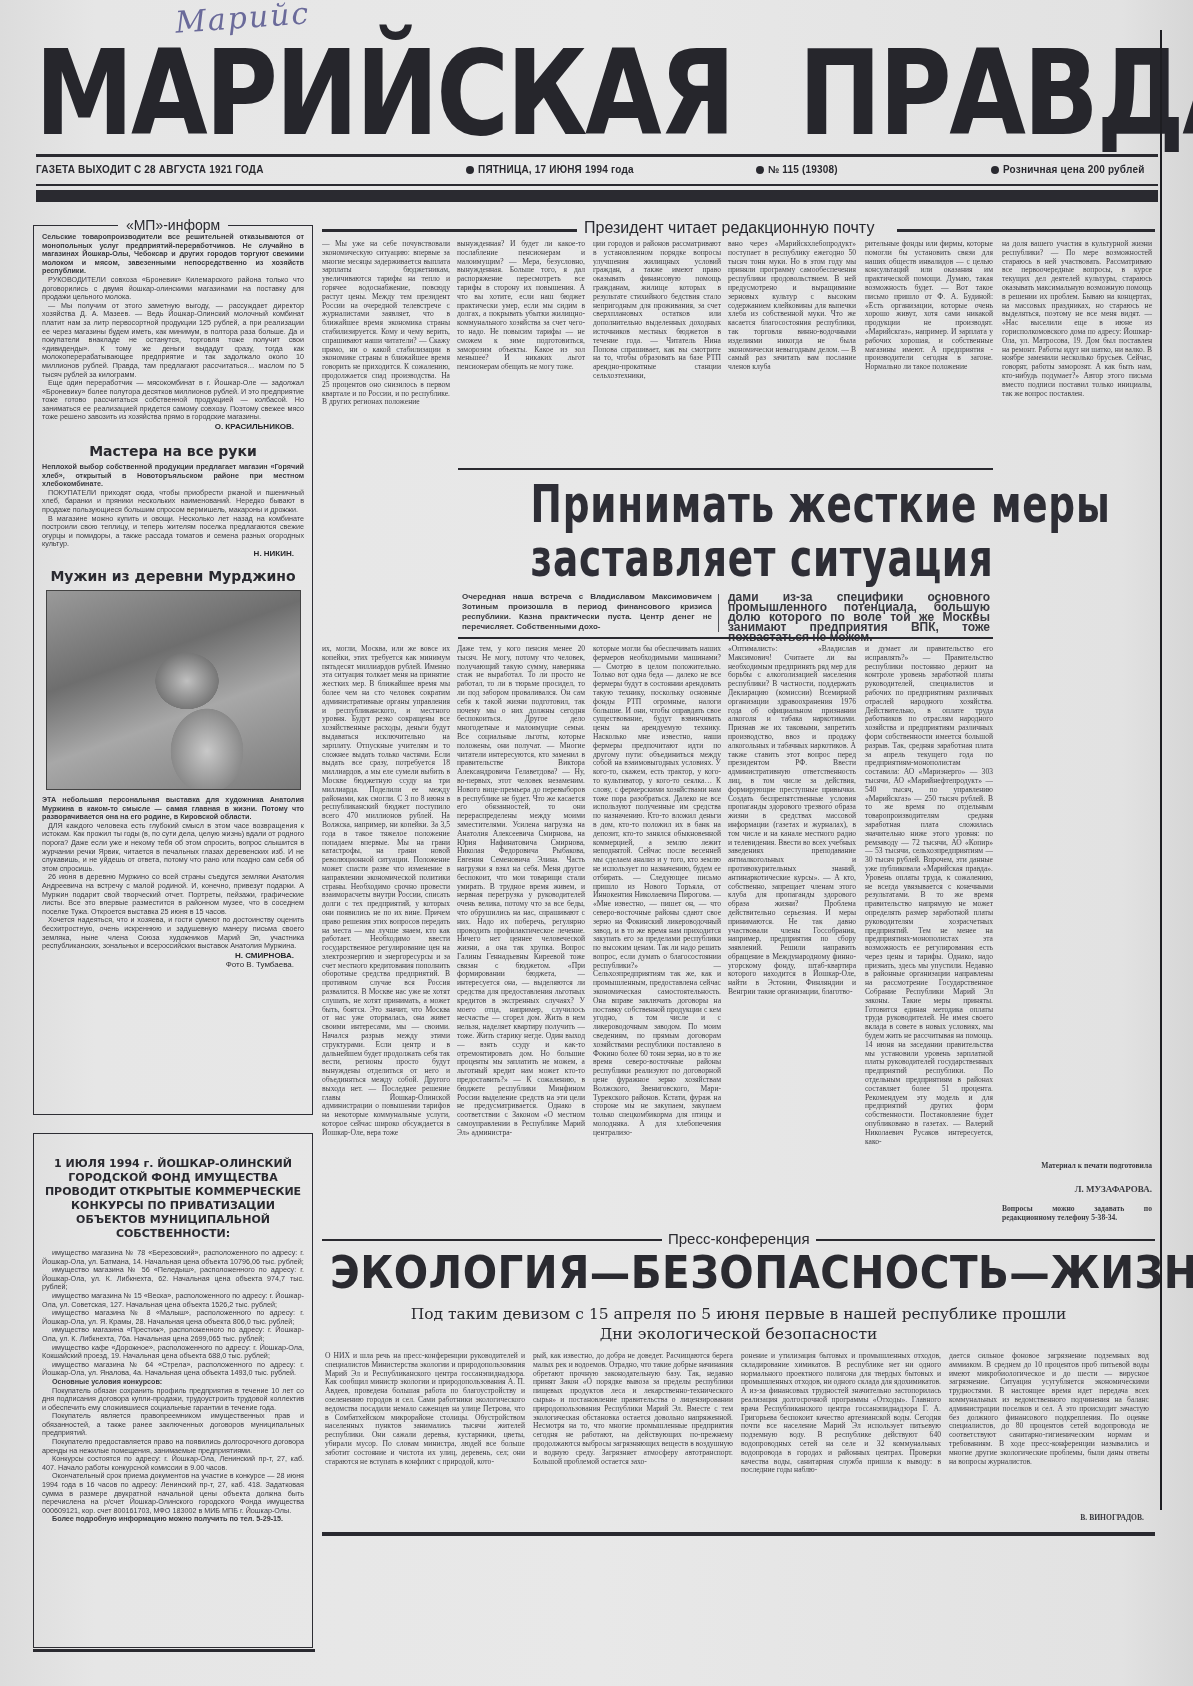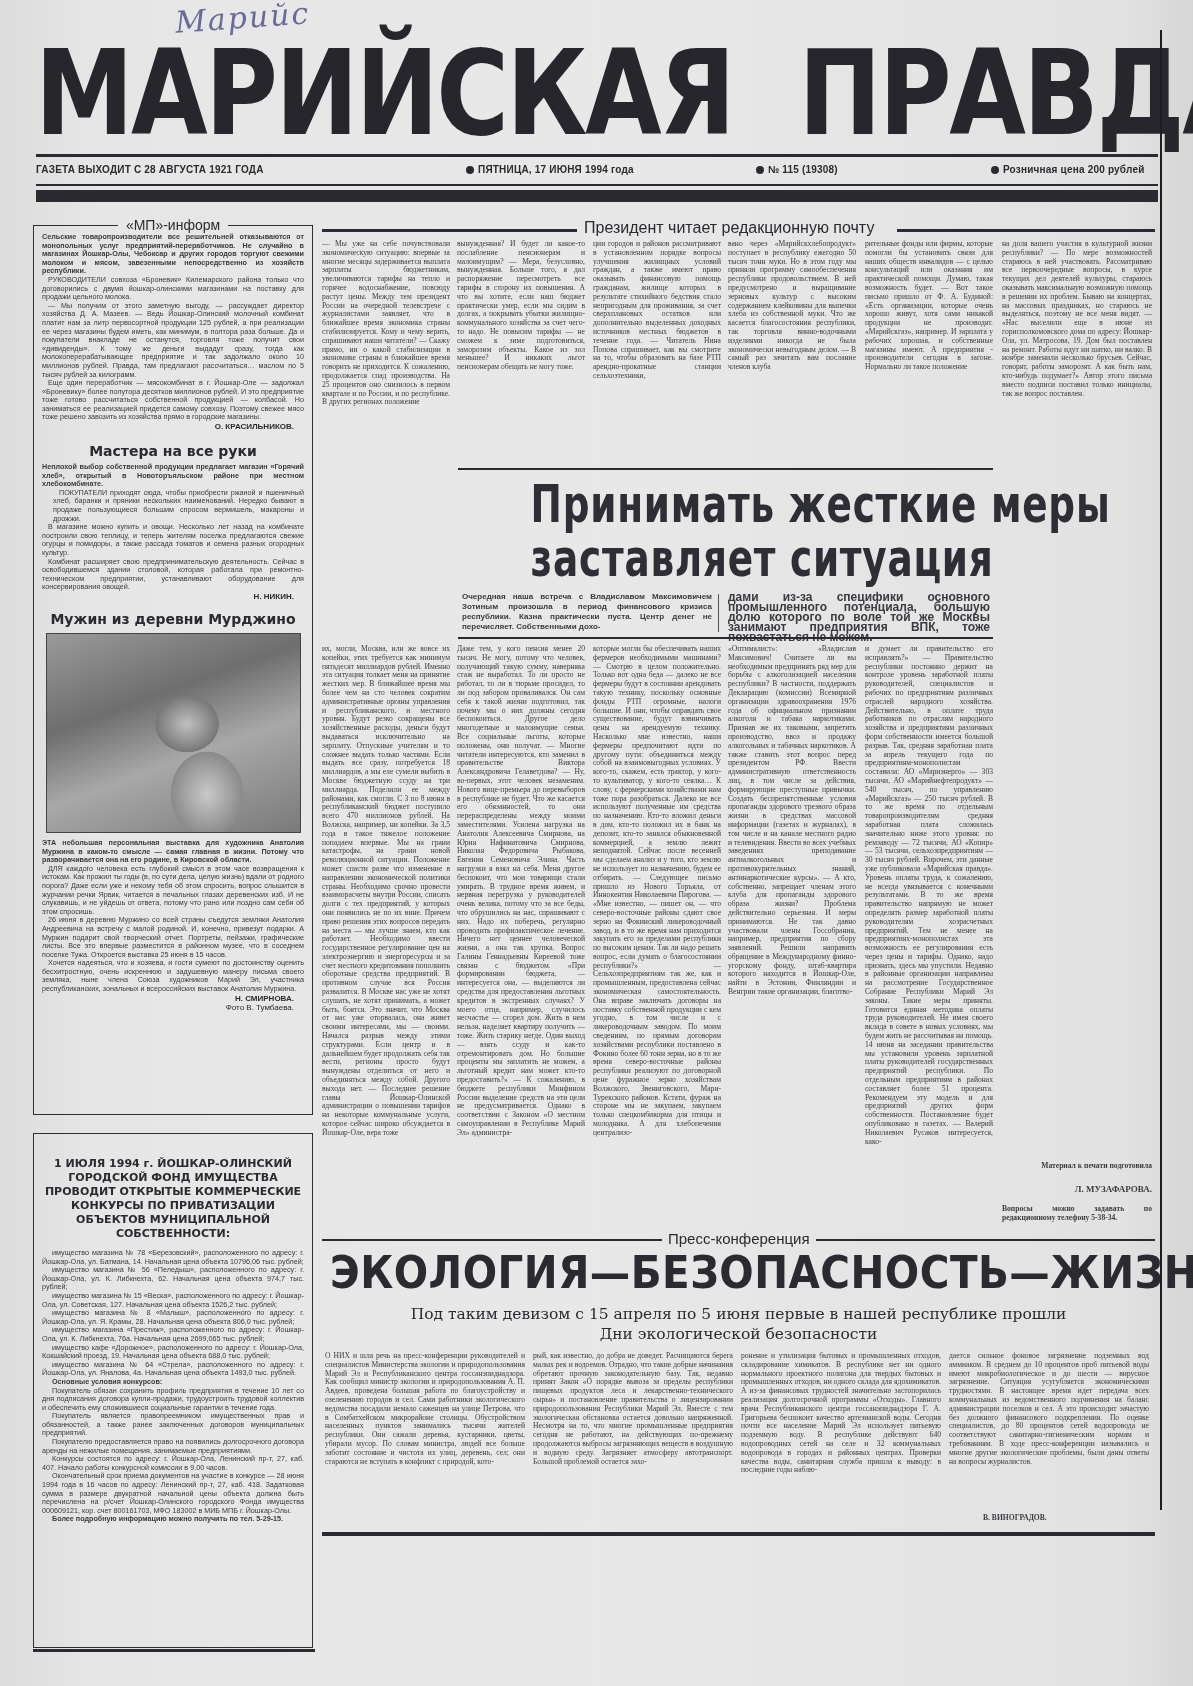--- a/index.html
+++ b/index.html
@@ -61,23 +61,22 @@
   <div class="boxL" style="top:225px; height:890px; padding:0 8px;">
     <div class="secttl" style="margin-top:-9px; background:#e6e6e6; display:table; margin-left:auto; margin-right:auto; padding:0 8px;">«МП»-информ</div>
     <div class="txt txtb">Сельские товаропроизводители все решительней отказываются от монопольных услуг предприятий-переработчиков. Не случайно в магазинах Йошкар-Олы, Чебоксар и других городов торгуют свежими молоком и мясом, завезенными непосредственно из хозяйств республики.</div>
     <div class="txt" style="text-indent:6px;">РУКОВОДИТЕЛИ совхоза «Броневик» Килемарского района только что договорились с двумя йошкар-олинскими магазинами на поставку для продажи цельного молока.</div>
     <div class="txt" style="text-indent:6px;">— Мы получим от этого заметную выгоду, — рассуждает директор хозяйства Д. А. Мазеев. — Ведь Йошкар-Олинский молочный комбинат платит нам за литр первосортной продукции 125 рублей, а при реализации ее через магазины будем иметь, как минимум, в полтора раза больше. Да и покупатели внакладе не останутся, торговля тоже получит свои «дивиденды». К тому же деньги выдадут сразу, тогда как молокоперерабатывающее предприятие и так задолжало около 10 миллионов рублей. Правда, там предлагают рассчитаться… маслом по 5 тысяч рублей за килограмм.</div>
     <div class="txt" style="text-indent:6px;">Еще один переработчик — мясокомбинат в г. Йошкар-Оле — задолжал «Броневику» более полутора десятков миллионов рублей. И это предприятие тоже готово рассчитаться собственной продукцией — колбасой. Но заниматься ее реализацией придется самому совхозу. Поэтому свежее мясо тоже решено завозить из хозяйства прямо в городские магазины.</div>
     <div class="sig">О. КРАСИЛЬНИКОВ.</div>
 
     <div class="heads" style="font-size:14px; margin:12px 0 4px;">Мастера на все руки</div>
     <div class="txt txtb">Неплохой выбор собственной продукции предлагает магазин «Горячий хлеб», открытый в Новоторъяльском районе при местном хлебокомбинате.</div>
-    <div class="txt" style="text-indent:6px;margin-left:11px;">ПОКУПАТЕЛИ приходят сюда, чтобы приобрести ржаной и пшеничный хлеб, баранки и пряники нескольких наименований. Нередко бывают в продаже пользующиеся большим спросом вермишель, макароны и дрожжи.</div>
+    <div class="txt" style="text-indent:6px;">ПОКУПАТЕЛИ приходят сюда, чтобы приобрести ржаной и пшеничный хлеб, баранки и пряники нескольких наименований. Нередко бывают в продаже пользующиеся большим спросом вермишель, макароны и дрожжи.</div>
     <div class="txt" style="text-indent:6px;">В магазине можно купить и овощи. Несколько лет назад на комбинате построили свою теплицу, и теперь жителям поселка предлагаются свежие огурцы и помидоры, а также рассада томатов и семена разных огородных культур.</div>
-    <div class="txt" style="text-indent:6px;">Комбинат расширяет свою предпринимательскую деятельность. Сейчас в освободившемся здании столовой, которая работала при ремонтно-техническом предприятии, устанавливают оборудование для консервирования овощей.</div>
     <div class="sig">Н. НИКИН.</div>
 
     <div class="heads" style="font-size:14px; margin:10px 0 6px;">Мужин из деревни Мурджино</div>
     <div class="photo" style="width:255px; height:200px; margin:0 auto 6px;"></div>
     <div class="txt txtb">ЭТА небольшая персональная выставка для художника Анатолия Муржина в каком-то смысле — самая главная в жизни. Потому что разворачивается она на его родине, в Кировской области.</div>
     <div class="txt" style="text-indent:6px;">ДЛЯ каждого человека есть глубокий смысл в этом часе возвращения к истокам. Как прожил ты годы (в, по сути дела, целую жизнь) вдали от родного порога? Даже если уже и некому тебя об этом спросить, вопрос слышится в журчании речки Ярвик, читается в печальных глазах деревенских изб. И не слукавишь, и не уйдешь от ответа, потому что рано или поздно сам себя об этом спросишь.</div>
     <div class="txt" style="text-indent:6px;">26 июня в деревню Муржино со всей страны съедутся земляки Анатолия Андреевича на встречу с малой родиной. И, конечно, привезут подарки. А Муржин подарит свой творческий отчет. Портреты, пейзажи, графические листы. Все это впервые разместится в районном музее, что в соседнем поселке Тужа. Откроется выставка 25 июня в 15 часов.</div>
     <div class="txt" style="text-indent:6px;">Хочется надеяться, что и хозяева, и гости сумеют по достоинству оценить бесхитростную, очень искреннюю и задушевную манеру письма своего земляка, ныне члена Союза художников Марий Эл, участника республиканских, зональных и всероссийских выставок Анатолия Муржина.</div>
     <div class="sig">Н. СМИРНОВА.</div>
     <div class="sig" style="font-weight:normal;">Фото В. Тумбаева.</div>
@@ -136,18 +135,18 @@
   <div class="rule" style="left:322px; top:1239px; width:833px; height:2px;"></div>
   <div class="pressttl" style="left:662px; top:1230px;">Пресс-конференция</div>
   <div class="eco" style="left:330px; top:1247px;">ЭКОЛОГИЯ—БЕЗОПАСНОСТЬ—ЖИЗНЬ</div>
   <div class="eco-sub" style="left:322px; top:1305px; width:833px;">Под таким девизом с 15 апреля по 5 июня первые в нашей республике прошли</div>
   <div class="eco-sub" style="left:322px; top:1325px; width:833px;">Дни экологической безопасности</div>
 
   <div class="col ser" style="left:325px; top:1352px; width:200px; height:175px;">О НИХ и шла речь на пресс-конференции руководителей и специалистов Министерства экологии и природопользования Марий Эл и Республиканского центра госсанэпиднадзора. Как сообщил министр экологии и природопользования А. П. Авдеев, проведена большая работа по благоустройству и озеленению городов и сел. Сами работники экологического ведомства посадили немало саженцев на улице Петрова, что в Сомбатхейском микрорайоне столицы. Обустройством населенных пунктов занимались тысячи жителей республики. Они сажали деревья, кустарники, цветы, убирали мусор. По словам министра, людей все больше заботит состояние и чистота их улиц, деревень, сел; они стараются не вступать в конфликт с природой, кото-</div>
   <div class="col ser" style="left:533px; top:1352px; width:200px; height:175px;">рый, как известно, до добра не доведет. Расчищаются берега малых рек и водоемов. Отрадно, что такие добрые начинания обретают прочную законодательную базу. Так, недавно принят Закон «О порядке вывоза за пределы республики пищевых продуктов леса и лекарственно-технического сырья» и постановление правительства о лицензировании природопользования Республики Марий Эл. Вместе с тем экологическая обстановка остается довольно напряженной. Несмотря на то, что многие промышленные предприятия сегодня не работают, на действующих по-прежнему продолжаются выбросы загрязняющих веществ в воздушную и водную среду. Загрязняет атмосферу автотранспорт. Большой проблемой остается захо-</div>
   <div class="col ser" style="left:741px; top:1352px; width:200px; height:175px;">ронение и утилизация бытовых и промышленных отходов, складирование химикатов. В республике нет ни одного нормального проектного полигона для твердых бытовых и промышленных отходов, ни одного склада для ядохимикатов. А из-за финансовых трудностей значительно застопорилась реализация долгосрочной программы «Отходы». Главного врача Республиканского центра госсанэпиднадзора Г. А. Григорьева беспокоит качество артезианской воды. Сегодня почти все население Марий Эл использует питьевую подземную воду. В республике действуют 640 водопроводных сетей на селе и 32 коммунальных водопровода в городах и районных центрах. Проверки качества воды, санитарная служба пришла к выводу: в последние годы наблю-</div>
   <div class="col ser" style="left:949px; top:1352px; width:200px; height:160px;">дается сильное фоновое загрязнение подземных вод аммиаком. В среднем до 10 процентов проб питьевой воды имеют микробиологическое и до шести — вирусное загрязнение. Ситуация усугубляется экономическими трудностями. В настоящее время идет передача всех коммунальных из ведомственного подчинения на баланс администрации поселков и сел. А это происходит зачастую без должного финансового подкрепления. По оценке специалистов, до 80 процентов сетей водопровода не соответствуют санитарно-гигиеническим нормам и требованиям. В ходе пресс-конференции назывались и многие другие экологические проблемы, были даны ответы на вопросы журналистов.</div>
-  <div class="ser" style="position:absolute; left:983px; top:1514px; width:195px; text-align:left; font-weight:bold;">В. ВИНОГРАДОВ.</div>
+  <div class="ser" style="position:absolute; left:949px; top:1514px; width:195px; text-align:right; font-weight:bold;">В. ВИНОГРАДОВ.</div>
 
   <div class="rule" style="left:322px; top:1532px; width:833px; height:4px;"></div>
   <div class="rule" style="left:33px; top:1649px; width:282px; height:3px;"></div>
   <div class="rule" style="left:1160px; top:30px; width:2px; height:1480px; background:#1e1e22;"></div>
 </div>
 
 </body></html>

